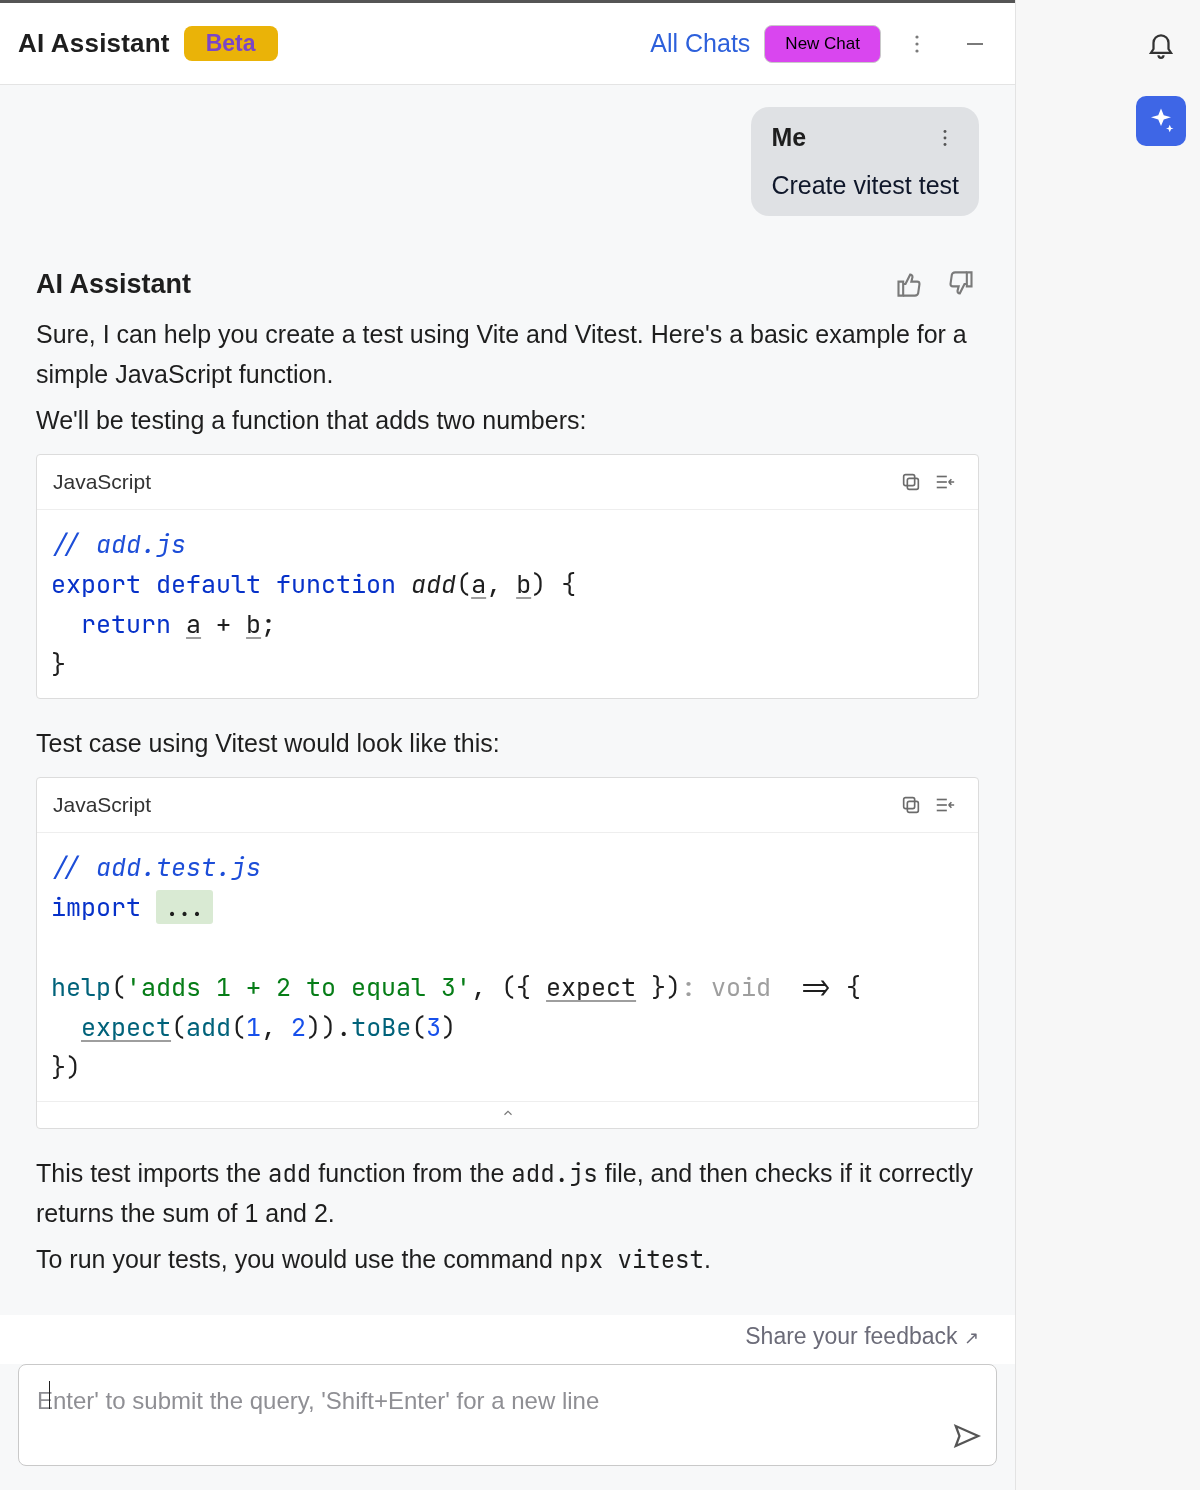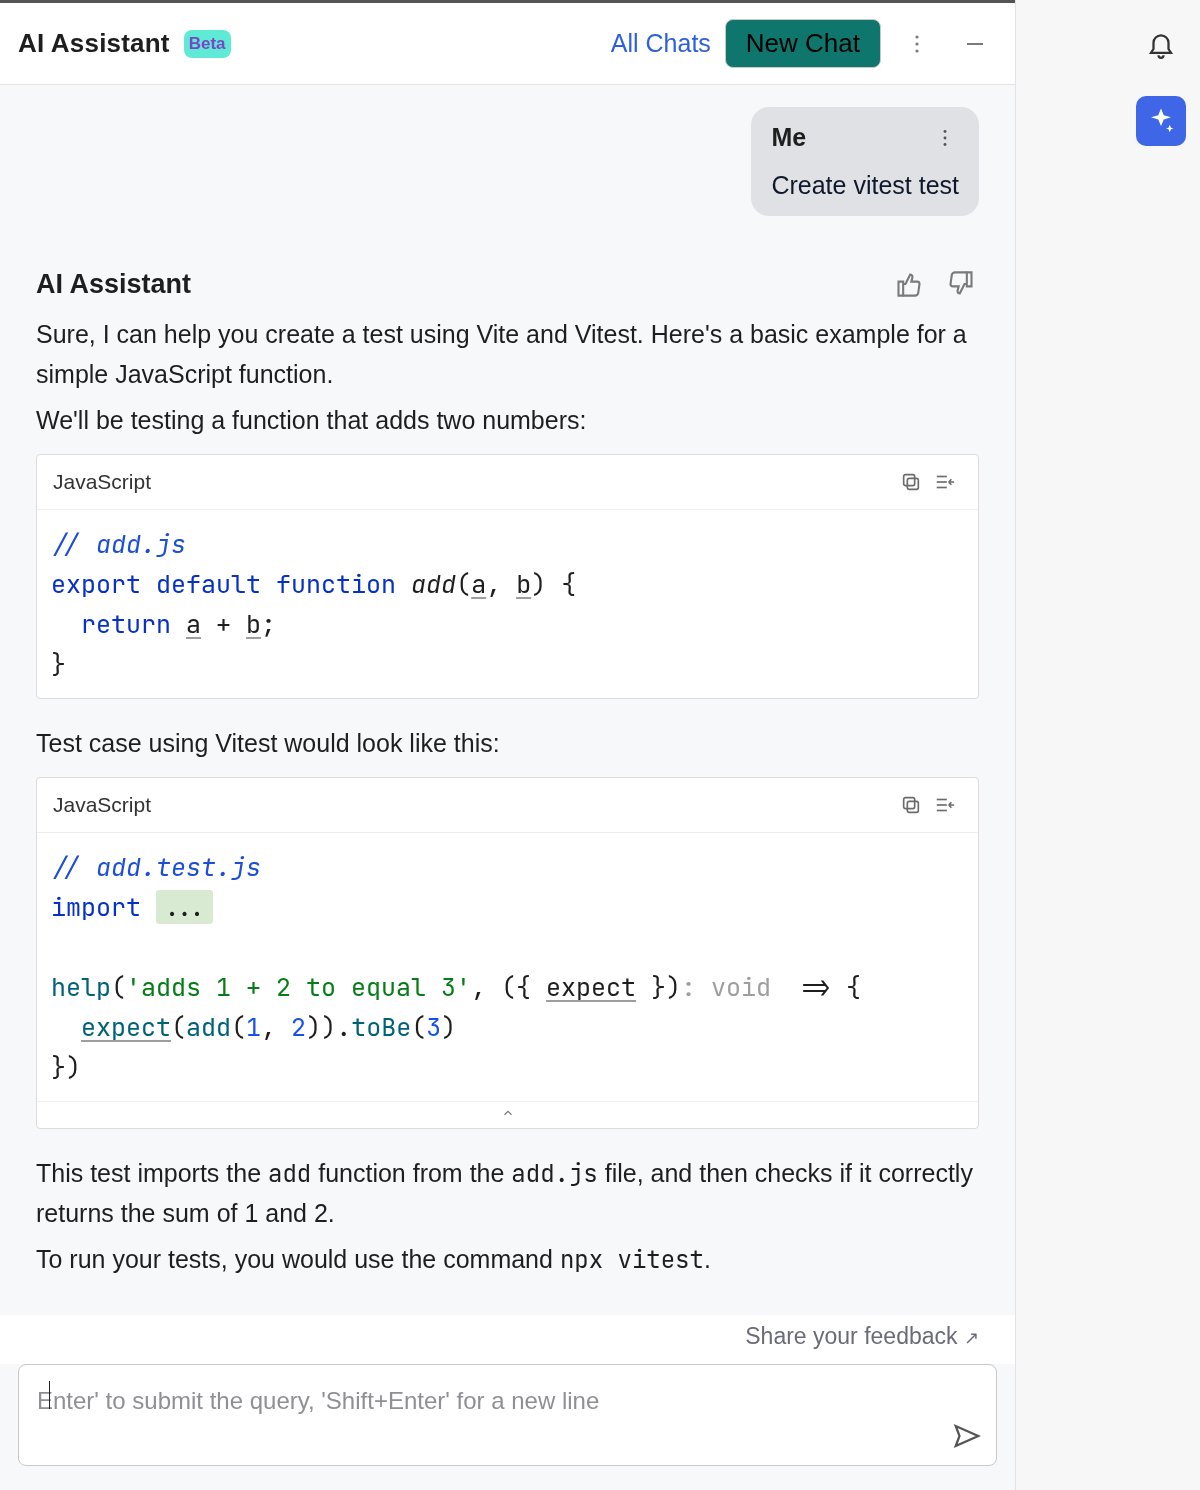--- a/index.html
+++ b/index.html
@@ -5,24 +5,24 @@
   * { box-sizing: border-box; }
   html, body { margin:0; padding:0; font-family: -apple-system, "Segoe UI", Arial, sans-serif; color:#1e1e1e; background:#f7f7f7; }
   body { width:1200px; height:1490px; overflow:hidden; position:relative; }
 
   .main-column { position:absolute; left:0; top:0; width:1016px; height:1490px; background:#fff; border-right:1px solid #e3e3e3; display:flex; flex-direction:column; }
   .right-column { position:absolute; left:1122px; top:0; width:78px; height:1490px; background:#f7f7f7; display:flex; flex-direction:column; align-items:center; padding-top:22px; gap:30px; }
 
   .top-stripe { height:3px; background:#555; }
   .header { height:82px; border-bottom:1px solid #e4e4e4; display:flex; align-items:center; padding:0 18px 0 18px; gap:14px; }
   .title { font-size:26px; font-weight:700; letter-spacing:0.2px; }
-  .badge { background:#5eead4; color:#7a46c7; font-size:17px; font-weight:600; padding:4px 5px; border-radius:8px; }
+  .badge { background:#eab308; color:#7a46c7; font-size:23px; font-weight:600; padding:4px 22px; border-radius:8px; }
   .spacer { flex:1; }
   .link-all { color:#2d60db; font-size:25px; font-weight:500; cursor:pointer; }
-  .btn-newchat { font-size:26px; padding:8px 20px; background:#0f766e; border:1px solid #c9c9c9; border-radius:8px; cursor:pointer; }
+  .btn-newchat { font-size:17px; padding:8px 20px; background:#d946ef; border:1px solid #c9c9c9; border-radius:8px; cursor:pointer; }
   .icon-btn { width:44px; height:44px; display:flex; align-items:center; justify-content:center; cursor:pointer; color:#7a7a7a; border-radius:6px; background:transparent; border:none; }
   .icon-btn svg { width:24px; height:24px; }
 
   .right-bell { width:44px; height:44px; display:flex; align-items:center; justify-content:center; color:#444; }
   .right-bell svg { width:30px; height:30px; stroke:#333; }
   .right-ai-btn { width:50px; height:50px; border-radius:10px; background:#3e66e6; display:flex; align-items:center; justify-content:center; }
   .right-ai-btn svg { width:30px; height:30px; fill:#fff; }
 
   .chat-body { flex:1; overflow:auto; padding:22px 36px 10px 36px; background:#f7f8f9; }
   .bubble-me { float:right; background:#dfe1e4; border-radius:18px; padding:16px 20px; max-width:440px; position:relative; margin-bottom:50px; }

